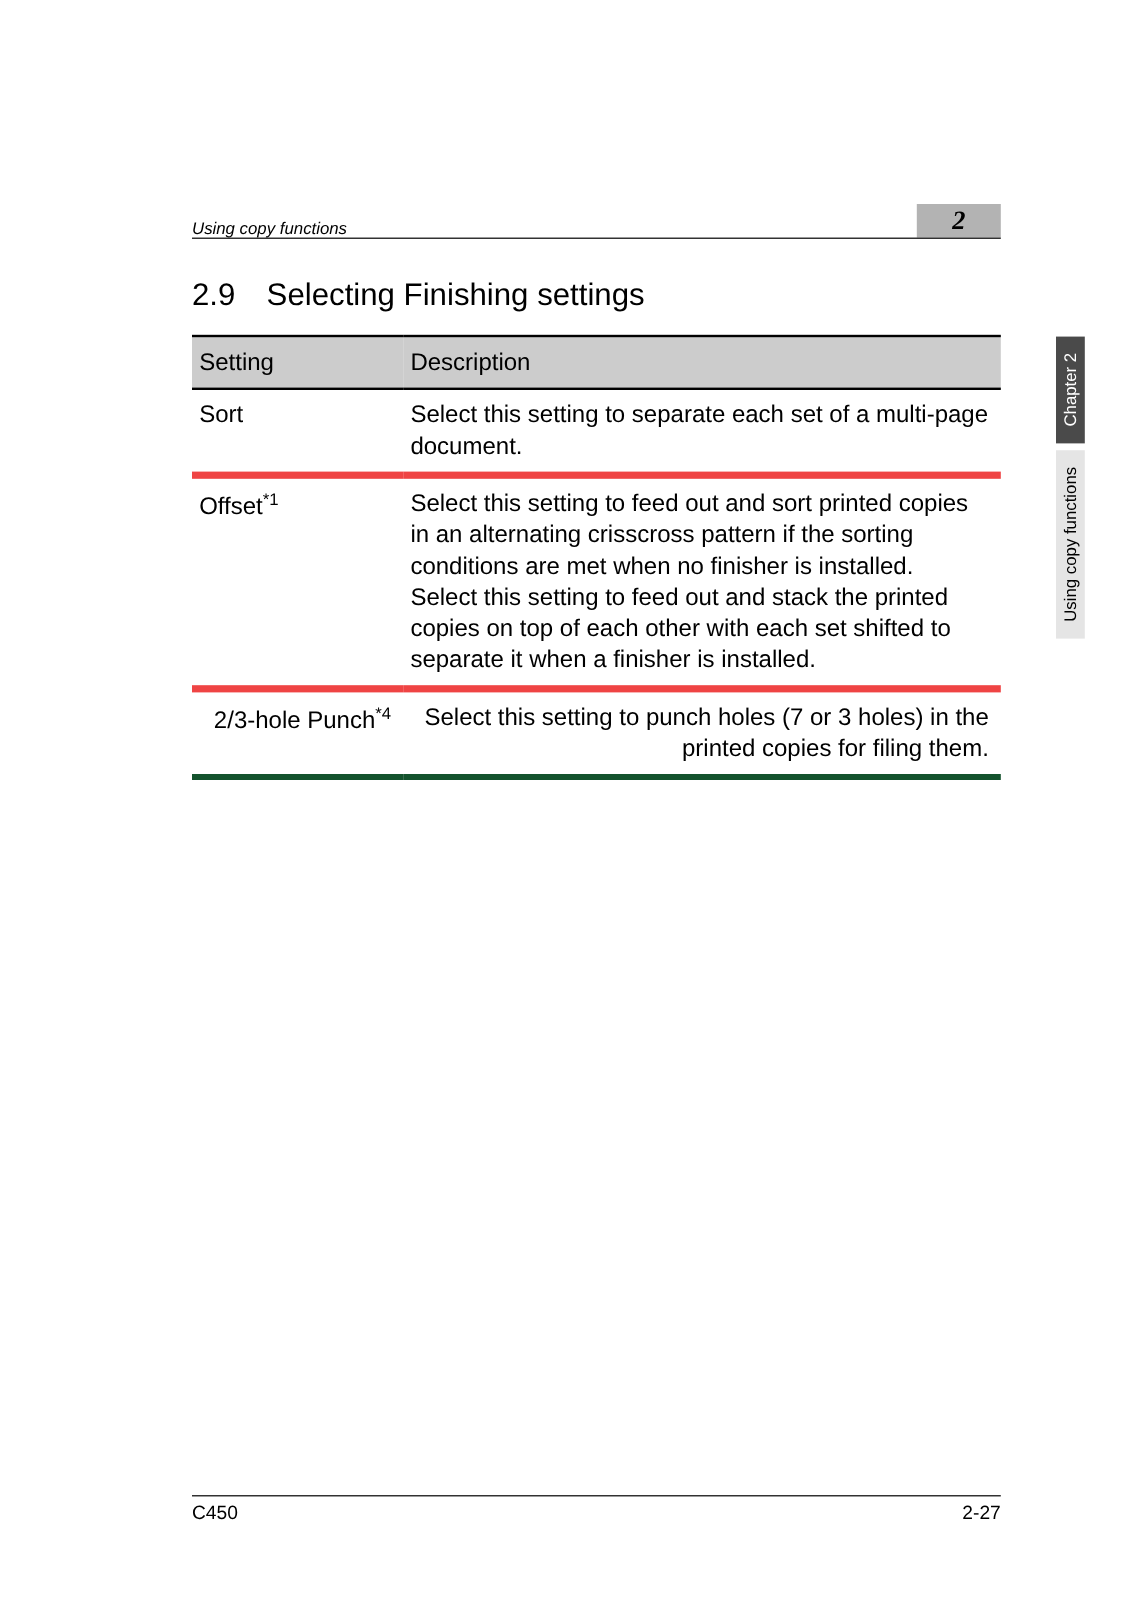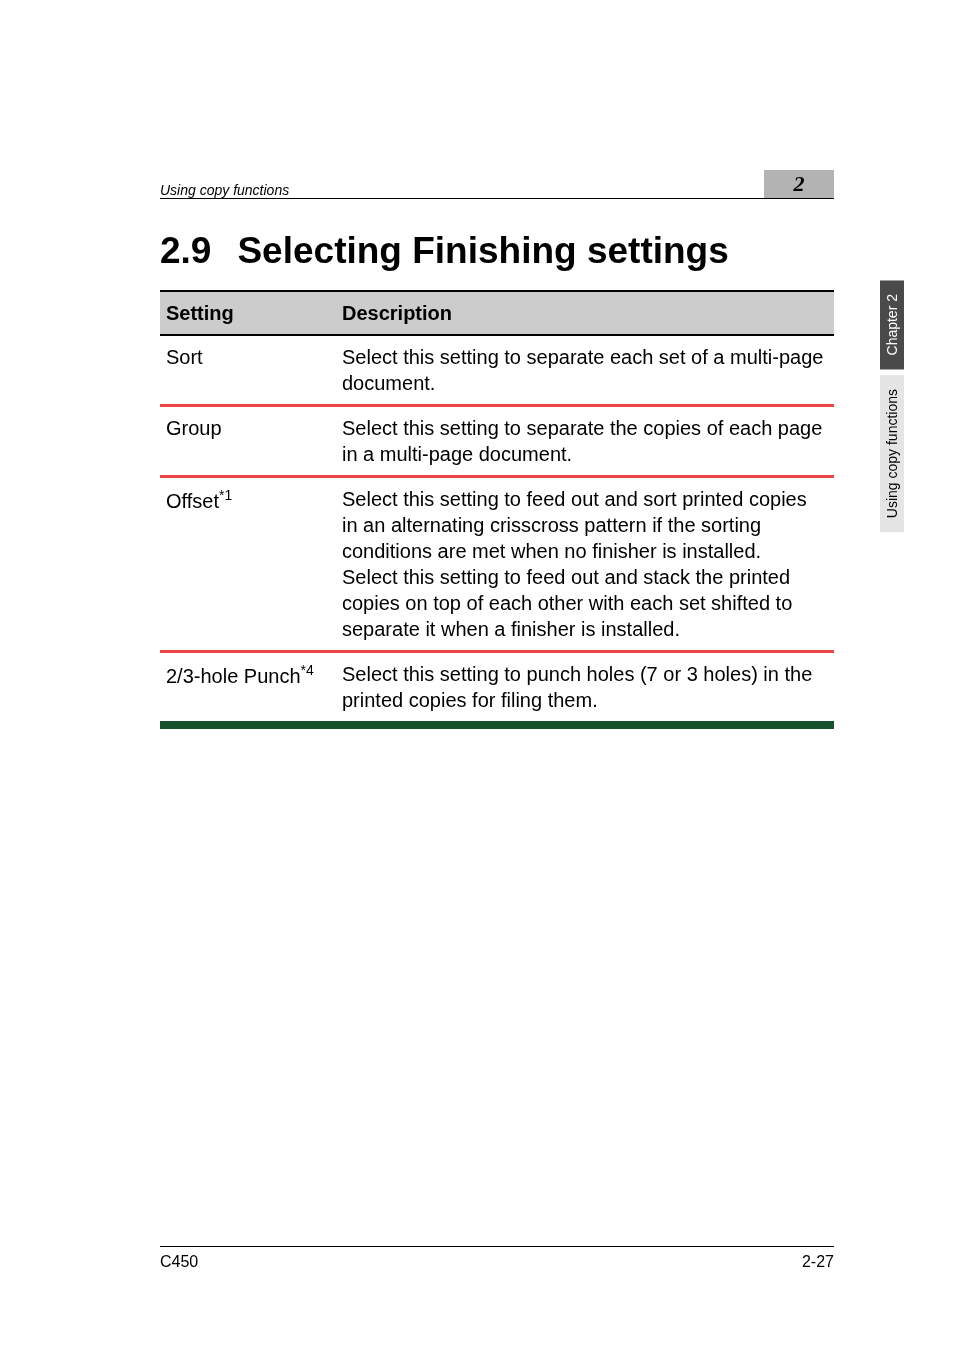--- a/index.html
+++ b/index.html
@@ -53,22 +53,22 @@
     position: absolute;
     top: 198px;
     left: 160px;
     right: 120px;
     border-top: 1px solid #000;
   }
   .content {
     margin-top: 50px;
   }
   h1.section {
-    font-size: 37px;
-    font-weight: bold;
+    font-size: 26px;
+    font-weight: normal;
     margin: 0 0 18px 0;
   }
   h1.section .num {
     margin-right: 26px;
   }
   p.body {
     font-size: 22px;
     line-height: 1.35;
     margin: 0 0 16px 0;
   }
@@ -79,29 +79,30 @@
     font-size: 20px;
   }
   table.settings th, table.settings td {
     text-align: left;
     vertical-align: top;
     padding: 8px 10px 8px 6px;
     line-height: 1.3;
   }
   table.settings thead th {
     background: #cccccc;
-    font-weight: bold;
+    font-weight: normal;
     border-top: 2px solid #000;
     border-bottom: 2px solid #000;
   }
   table.settings tbody td {
-    border-bottom: 3px solid #ef4444;
+    border-bottom: 6px solid #ef4444;
   }
   table.settings tbody tr:last-child td {
-    border-bottom: 8px solid #14532d;
+    border-bottom: 5px solid #14532d;
+    text-align: right;
   }
   table.settings col.c1 { width: 176px; }
   sup { font-size: 0.7em; }
   .side-tabs {
     position: absolute;
     right: 50px;
     top: 280px;
     display: flex;
     flex-direction: column;
     gap: 6px;
@@ -167,24 +168,20 @@
           <th>Setting</th>
           <th>Description</th>
         </tr>
       </thead>
       <tbody>
         <tr>
           <td>Sort</td>
           <td>Select this setting to separate each set of a multi-page document.</td>
         </tr>
         <tr>
-          <td>Group</td>
-          <td>Select this setting to separate the copies of each page in a multi-page document.</td>
-        </tr>
-        <tr>
           <td>Offset<sup>*1</sup></td>
           <td>Select this setting to feed out and sort printed copies in an alternating crisscross pattern if the sorting conditions are met when no finisher is installed.<br>Select this setting to feed out and stack the printed copies on top of each other with each set shifted to separate it when a finisher is installed.</td>
         </tr>
         <tr>
           <td>2/3-hole Punch<sup>*4</sup></td>
           <td>Select this setting to punch holes (7 or 3 holes) in the printed copies for filing them.</td>
         </tr>
       </tbody>
     </table>
   </div>

